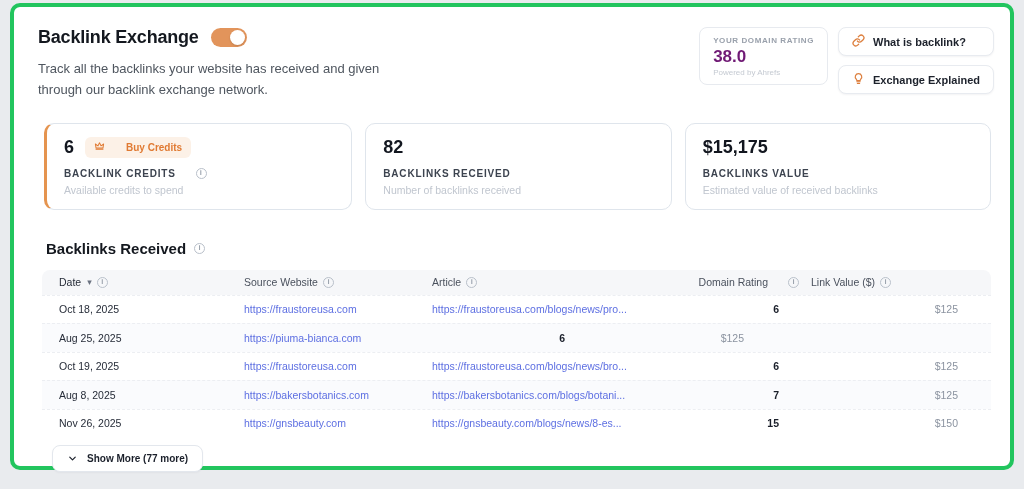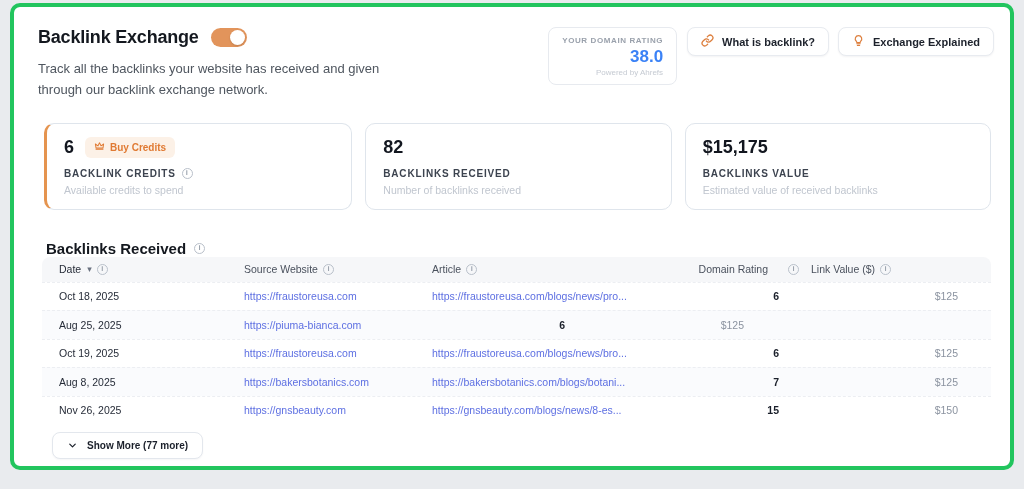--- a/index.html
+++ b/index.html
@@ -17,53 +17,53 @@
 
   
   .header { display:flex; justify-content:space-between; padding:20px 16px 0 24px; }
   .title-row { display:flex; align-items:center; gap:12px; }
   .page-title { font-size:18px; font-weight:700; color:#14181f; letter-spacing:-0.2px; }
   .toggle { width:36px; height:19px; background:#e2945b; border-radius:10px; position:relative; cursor:pointer; }
   .toggle .knob { position:absolute; top:2px; right:2px; width:15px; height:15px; background:#fff; border-radius:50%; box-shadow:0 1px 2px rgba(0,0,0,.15); }
   .subtitle { margin-top:11px; font-size:13px; line-height:1.6; color:#4f565f; max-width:352px; }
 
   .header-right { display:flex; gap:10px; align-items:flex-start; }
-  .rating-card { border:1px solid #e7eaef; border-radius:8px; padding:8px 13px 7px; text-align:right; min-width:122px; background:#fff; }
+  .rating-card { border:1px solid #e7eaef; border-radius:8px; padding:8px 13px 7px; text-align:left; min-width:122px; background:#fff; }
   .rating-label { font-size:8px; font-weight:700; letter-spacing:.6px; color:#9aa1ac; }
-  .rating-value { font-size:17px; font-weight:700; color:#3b82f6; margin:2px 0 1px; }
+  .rating-value { font-size:17px; font-weight:700; color:#701a75; margin:2px 0 1px; }
   .rating-powered { font-size:8px; color:#c5cad2; }
 
-  .header-btns { display:flex; flex-direction:row; gap:9px; }
+  .header-btns { display:flex; flex-direction:column; gap:9px; }
   .hbtn { display:flex; align-items:center; gap:8px; background:#fff; border:1px solid #e8ebf0;
           border-radius:8px; padding:6px 13px; font-size:11px; font-weight:700; color:#1c212b;
           box-shadow:0 1px 2px rgba(16,24,40,.05); cursor:pointer; white-space:nowrap; }
   .hbtn svg { flex:0 0 auto; }
   .icon-orange { color:#dd7f3e; }
 
   
   .stats-row { display:flex; gap:13px; margin:22px 19px 0 30px; }
   .stat-card { flex:1; border:1px solid #dfe5ec; border-radius:10px; background:#fff; padding:13px 17px 13px; }
   .stat-card.accented { border-left:3px solid #e5944f; }
   .stat-top { display:flex; align-items:center; gap:11px; min-height:22px; }
   .stat-value { font-size:18px; font-weight:700; color:#12161f; }
-  .badge { display:inline-flex; align-items:center; gap:5px; background:#fcf1e7; color:#e07a33;
+  .badge { display:inline-flex; align-items:center; gap:21px; background:#fcf1e7; color:#e07a33;
            font-size:10px; font-weight:700; padding:4px 9px; border-radius:6px; cursor:pointer; }
   .stat-label { margin-top:9px; font-size:10px; font-weight:700; color:#3c434f; letter-spacing:.8px;
-                display:flex; align-items:center; gap:6px; }
+                display:flex; align-items:center; gap:20px; }
   .stat-sub { margin-top:5px; font-size:10.5px; color:#c0c6cf; }
 
   .info { width:11px; height:11px; border:1px solid #b9c0ca; border-radius:50%; color:#9aa2ad;
           font-size:7.5px; line-height:1; display:inline-flex; align-items:center; justify-content:center;
           font-weight:700; font-style:normal; flex:0 0 auto; cursor:pointer; }
 
   
   .table-section { margin:30px 19px 0 28px; }
   .section-title-row { display:flex; align-items:center; gap:8px; margin-left:4px; }
   .section-title { font-size:15px; font-weight:700; color:#14181f; }
-  .table { border-radius:8px 8px 0 0; overflow:hidden; }
+  .table { margin-top:13px; border-radius:8px 8px 0 0; overflow:hidden; }
   .tr { display:flex; align-items:center; }
   .thead { background:#f6f7f9; height:25px; font-size:10.5px; color:#4a515d; }
   .th { display:flex; align-items:center; gap:5px; }
   .td { font-size:10.5px; }
   .row { height:28.5px; border-top:1px dashed #eceef2; background:#fff; }
   .row.alt { background:#fafbfd; }
 
   .c-date    { width:202px; padding-left:17px; color:#262c38; }
   .c-source  { width:188px; }
   .c-article { flex:1; }

